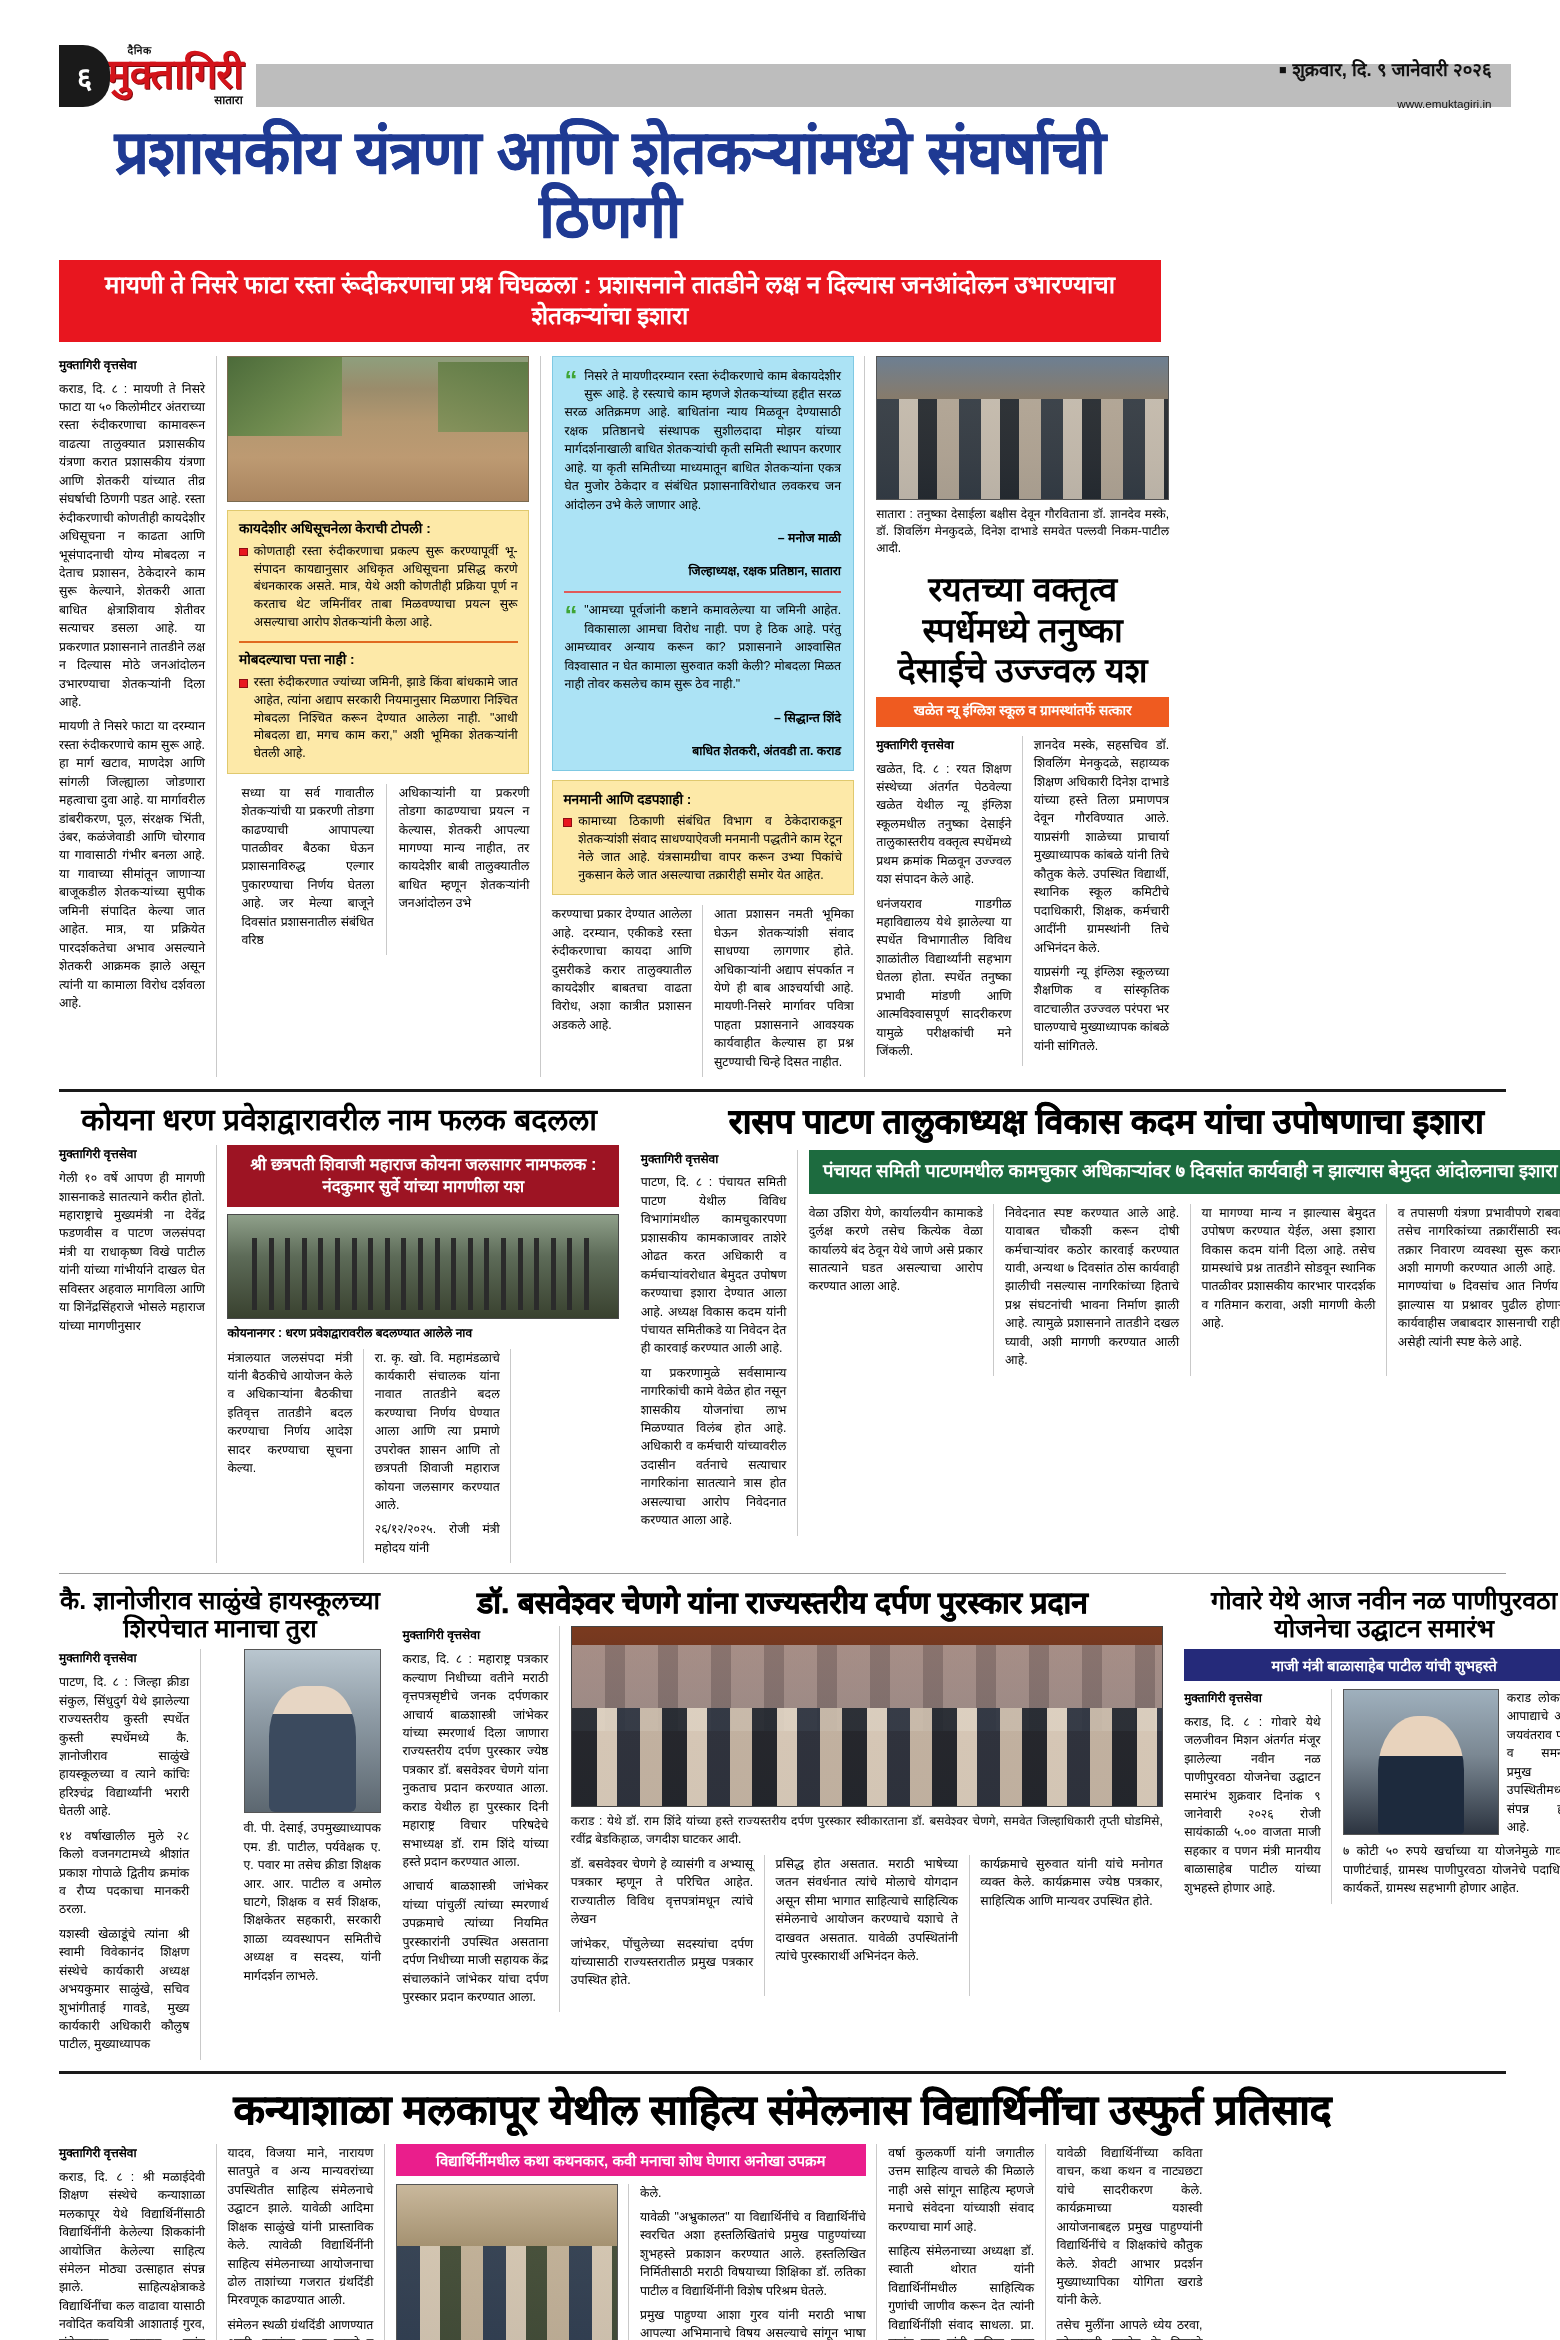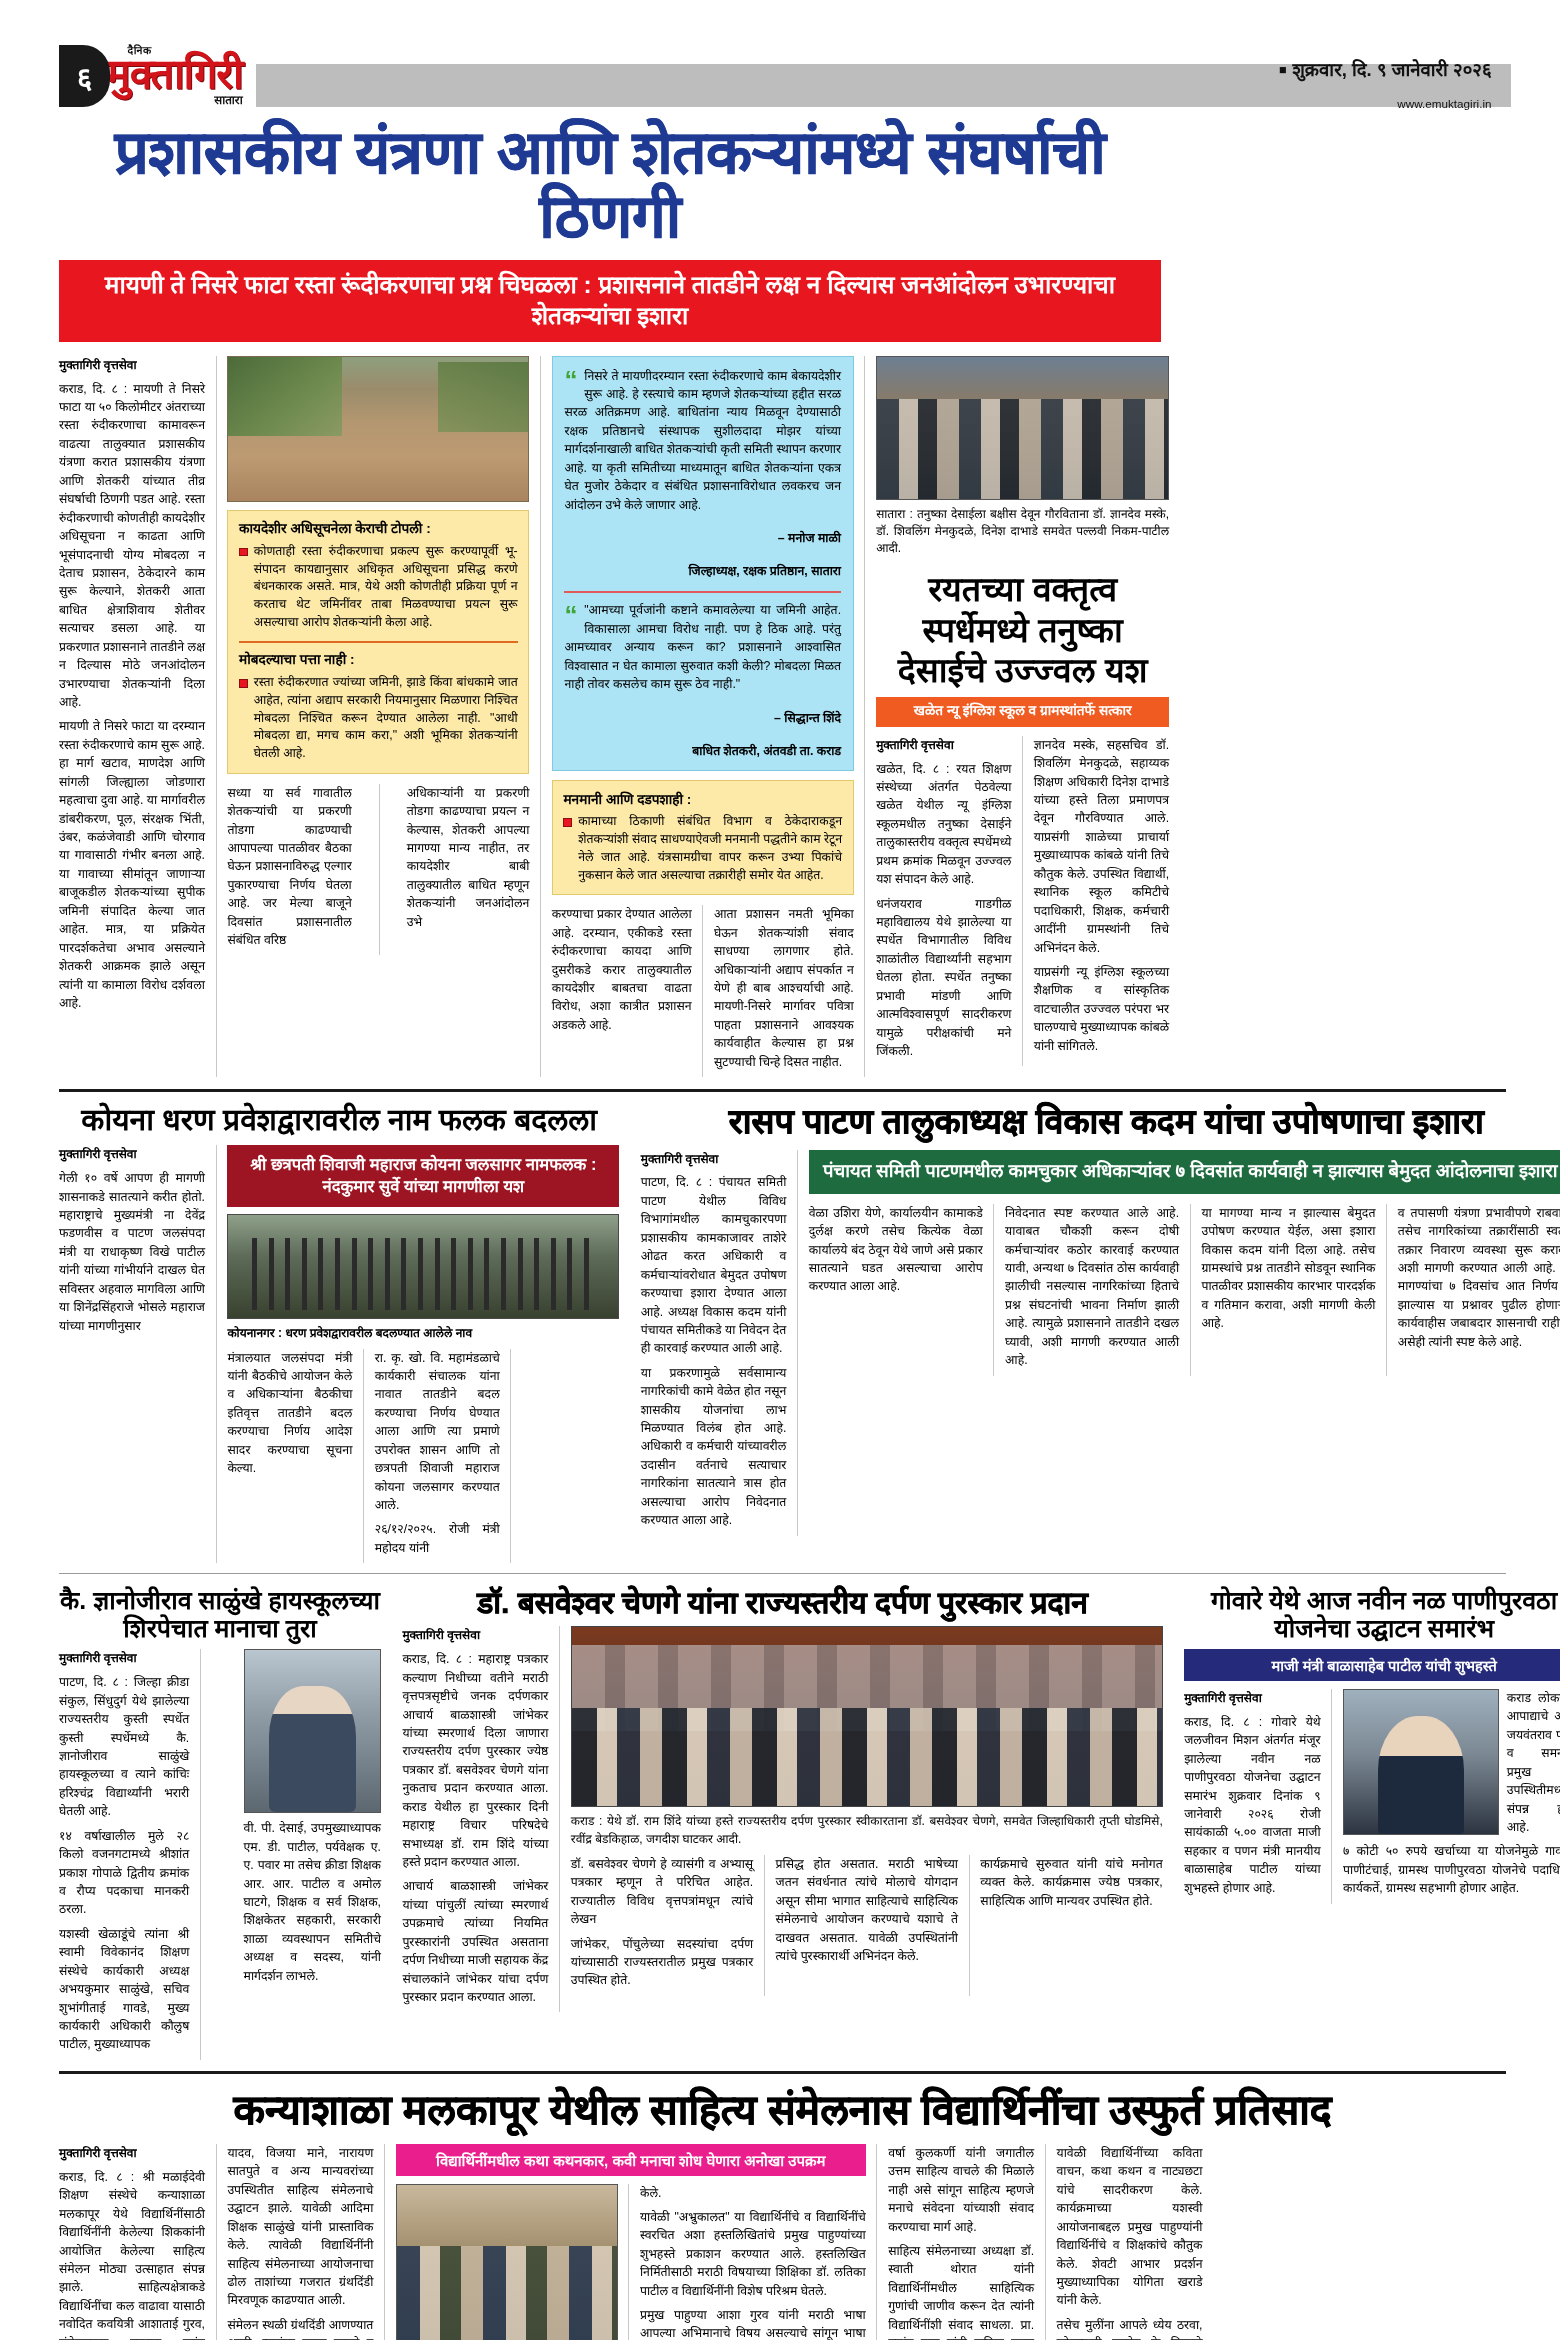--- a/index.html
+++ b/index.html
@@ -306,21 +306,21 @@
           <span class="bullet-red"></span>
           <span>कोणताही रस्ता रुंदीकरणाचा प्रकल्प सुरू करण्यापूर्वी भू-संपादन कायद्यानुसार अधिकृत अधिसूचना प्रसिद्ध करणे बंधनकारक असते. मात्र, येथे अशी कोणतीही प्रक्रिया पूर्ण न करताच थेट जमिनींवर ताबा मिळवण्याचा प्रयत्न सुरू असल्याचा आरोप शेतकऱ्यांनी केला आहे.</span>
         </div>
         <div class="yb-sep"></div>
         <div class="yb-title">मोबदल्याचा पत्ता नाही :</div>
         <div class="yb-item">
           <span class="bullet-red"></span>
           <span>रस्ता रुंदीकरणात ज्यांच्या जमिनी, झाडे किंवा बांधकामे जात आहेत, त्यांना अद्याप सरकारी नियमानुसार मिळणारा निश्चित मोबदला निश्चित करून देण्यात आलेला नाही. "आधी मोबदला द्या, मगच काम करा," अशी भूमिका शेतकऱ्यांनी घेतली आहे.</span>
         </div>
       </div>
-      <div style="display:flex;gap:27px;">
+      <div style="display:flex;gap:12px;margin-left:14px;">
         <div style="width:146px;">
           <p class="t">सध्या या सर्व गावातील शेतकऱ्यांची या प्रकरणी तोडगा काढण्याची आपापल्या पातळीवर बैठका घेऊन प्रशासनाविरुद्ध एल्गार पुकारण्याचा निर्णय घेतला आहे. जर मेल्या बाजूने दिवसांत प्रशासनातील संबंधित वरिष्ठ</p>
         </div>
         <div class="colrule" style="margin:0;"></div>
         <div style="width:144px;">
           <p class="t">अधिकाऱ्यांनी या प्रकरणी तोडगा काढण्याचा प्रयत्न न केल्यास, शेतकरी आपल्या मागण्या मान्य नाहीत, तर कायदेशीर बाबी तालुक्यातील बाधित म्हणून शेतकऱ्यांनी जनआंदोलन उभे</p>
         </div>
       </div>
     </div>
 

